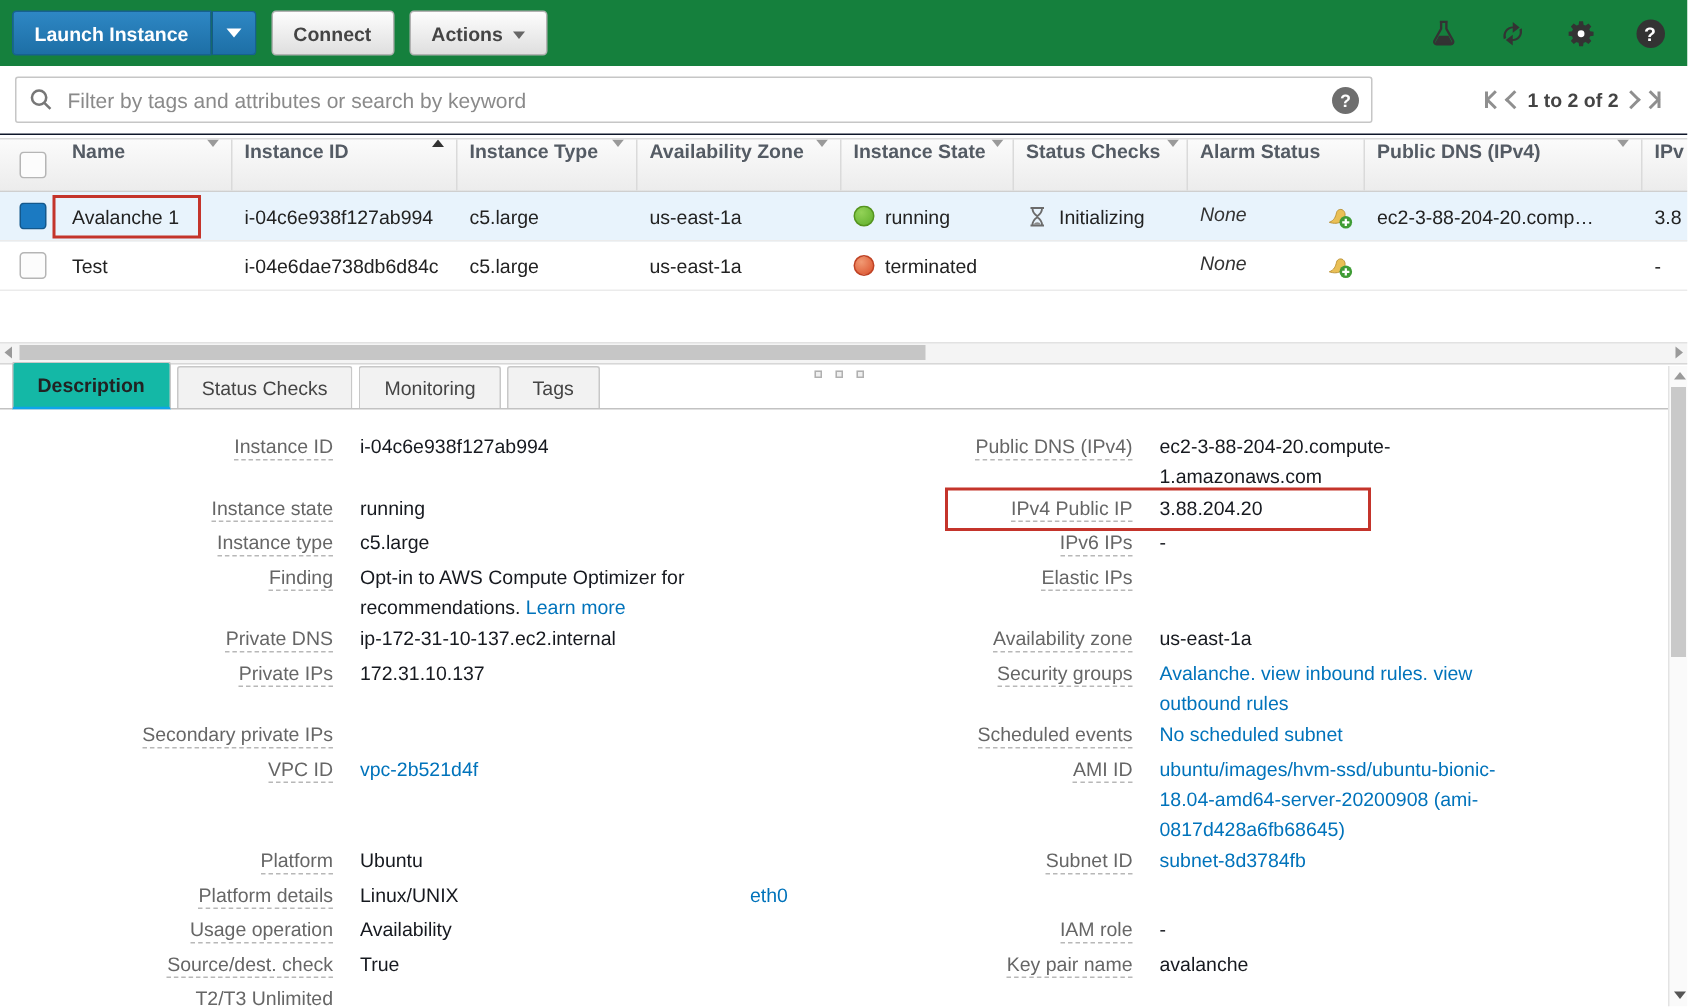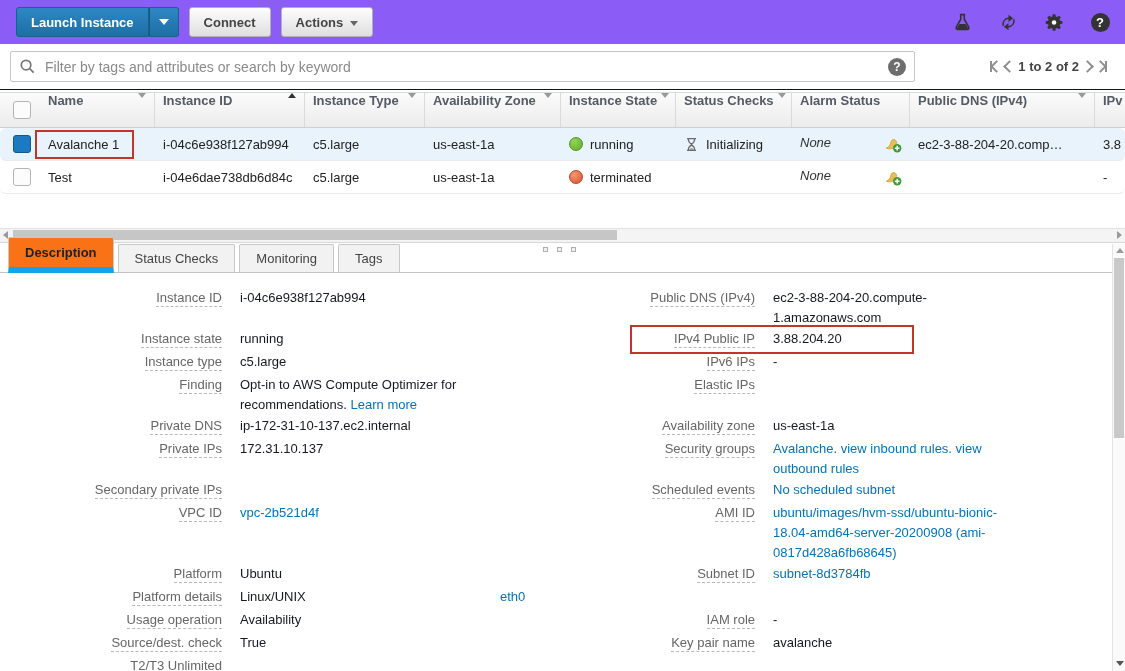--- a/index.html
+++ b/index.html
@@ -1,21 +1,21 @@
 <!DOCTYPE html>
 <html style="--accent_blue: #1b7ac2; --link: #0073bb; --running_green: #5fae2b; --terminated_red: #da4f2a; --highlight_red: #c4342b; --selected_row: #e8f3fc;"><head>
 <meta charset="utf-8">
 <style>
   html,body{margin:0;padding:0;}
   body{
     width:1125px;height:671px;overflow:hidden;position:relative;
     background:#fff;font-family:"Liberation Sans",sans-serif;font-size:13px;color:#222;
   }
   
-  .toolbar{position:absolute;top:0;left:0;right:0;height:44px;background:#8b5cf6;display:flex;align-items:center;padding-left:16px;box-sizing:border-box;}
+  .toolbar{position:absolute;top:0;left:0;right:0;height:44px;background:#15803d;display:flex;align-items:center;padding-left:8px;box-sizing:border-box;}
   .btn{height:30px;border-radius:3px;font-family:"Liberation Sans",sans-serif;font-weight:bold;font-size:13px;cursor:pointer;}
   .btn-group{display:flex;margin-right:10px;}
   .btn.blue{background:linear-gradient(180deg,#2e87c4,#1d6fa6);border:1px solid #17618f;color:#fff;}
   .btn.blue.main{border-radius:3px 0 0 3px;padding:0 14px;}
   .btn.blue.caret{border-radius:0 3px 3px 0;border-left:1px solid #155a84;width:30px;display:flex;align-items:center;justify-content:center;}
   .btn.gray{background:linear-gradient(180deg,#fdfdfd,#dfdfdf);border:1px solid #b2b2b2;color:#444;padding:0 14px;margin-right:10px;}
   .tri-down{display:inline-block;width:0;height:0;border-left:5px solid transparent;border-right:5px solid transparent;border-top:6px solid #fff;}
   .tri-down.dark{border-top-color:#666;border-left-width:4px;border-right-width:4px;border-top-width:5px;margin-left:7px;vertical-align:1px;}
   .toolbar-icons{margin-left:auto;display:flex;align-items:center;gap:24px;padding-right:14px;}
   .icn{width:22px;height:22px;display:flex;align-items:center;justify-content:center;cursor:pointer;}
@@ -44,21 +44,21 @@
   .cw-type{width:120px;}
   .cw-az{width:136px;}
   .cw-state{width:115px;}
   .cw-status{width:116px;}
   .cw-alarm{width:118px;}
   .cw-dns{width:185px;}
   .cw-ip{flex:1;border-right:none;}
   .sort{width:0;height:0;border-left:4px solid transparent;border-right:4px solid transparent;margin-left:4px;}
   .sort-down{border-top:5px solid #9a9a9a;}
   .sort-asc{border-bottom:5px solid #333;}
-  .trow{display:flex;height:32px;align-items:center;border-bottom:1px solid #ebebeb;position:relative;cursor:pointer;border-radius:6px;}
+  .trow{display:flex;height:32px;align-items:center;border-bottom:1px solid #ebebeb;position:relative;cursor:pointer;}
   .trow.sel{background:var(--selected_row);}
   .checkbox{width:16px;height:16px;border:1px solid #b5b5b5;border-radius:3px;background:#fcfcfc;display:inline-block;cursor:pointer;}
   .checkbox.checked{background:var(--accent_blue);border-color:#14588c;}
   .dot{width:12px;height:12px;border-radius:50%;margin-right:7px;flex:0 0 auto;}
   .dot.running{background:radial-gradient(circle at 35% 30%,#93d257,var(--running_green));border:1px solid #55941f;}
   .dot.terminated{background:radial-gradient(circle at 35% 30%,#f19a74,var(--terminated_red));border:1px solid #bf4224;}
   .none{font-style:italic;color:#333;}
   .alarm-flex{justify-content:space-between;}
   .bell{display:inline-flex;margin-left:6px;cursor:pointer;}
   .hg{margin-right:7px;display:inline-flex;}
@@ -67,21 +67,21 @@
   .hscroll{position:absolute;top:228px;left:0;right:0;height:13px;background:#f4f4f4;border-top:1px solid #e2e2e2;border-bottom:1px solid #d7d7d7;}
   .hthumb{position:absolute;left:13px;top:1px;height:10px;width:604px;background:#c6c6c6;cursor:pointer;}
   .harrow{position:absolute;top:2px;width:0;height:0;border-top:4px solid transparent;border-bottom:4px solid transparent;cursor:pointer;}
   .harrow.left{left:3px;border-right:5px solid #9a9a9a;}
   .harrow.right{right:3px;border-left:5px solid #9a9a9a;}
   .splitter{position:absolute;top:247px;left:543px;display:flex;gap:9px;}
   .splitter span{width:5px;height:5px;border:1px solid #b0b0b0;background:#f0f0f0;box-sizing:border-box;}
   
   .tabbar{position:absolute;top:244px;left:0;right:13px;height:29px;border-bottom:1px solid #c2c2c2;display:flex;align-items:flex-end;padding-left:8px;box-sizing:border-box;}
   .tab{height:27px;display:flex;align-items:center;padding:0 16px;margin-right:4px;border:1px solid #c8c8c8;border-bottom:none;border-radius:2px 2px 0 0;background:#f2f2f2;color:#444;cursor:pointer;white-space:nowrap;}
-  .tab.active{background:#f97316;font-weight:bold;color:#222;height:29px;margin-bottom:-1px;border-bottom:6px solid #0ea5e9;}
+  .tab.active{background:#14b8a6;font-weight:bold;color:#222;height:29px;margin-bottom:-1px;border-bottom:2px solid #0ea5e9;}
   
   .desc{position:absolute;top:273px;left:0;right:13px;bottom:0;overflow:hidden;padding-top:14px;}
   .drow{display:grid;grid-template-columns:222px 260px 273px 253px;align-items:start;position:relative;min-height:23px;}
   .dl{text-align:right;color:#666;line-height:20px;padding-top:1px;}
   .lbl{border-bottom:1px dashed #b8b8b8;padding-bottom:1px;}
   .dv{padding-left:18px;line-height:20px;padding-top:1px;color:#16191f;word-wrap:break-word;white-space:normal;}
   .linkv{color:var(--link);cursor:pointer;}
   .ip-redbox{position:absolute;left:630px;top:-3px;width:280px;height:25px;border:2px solid var(--highlight_red);pointer-events:none;}
   
   .vscroll{position:absolute;top:244px;right:0;bottom:0;width:13px;background:#fafafa;border-left:1px solid #e3e3e3;box-sizing:border-box;}

